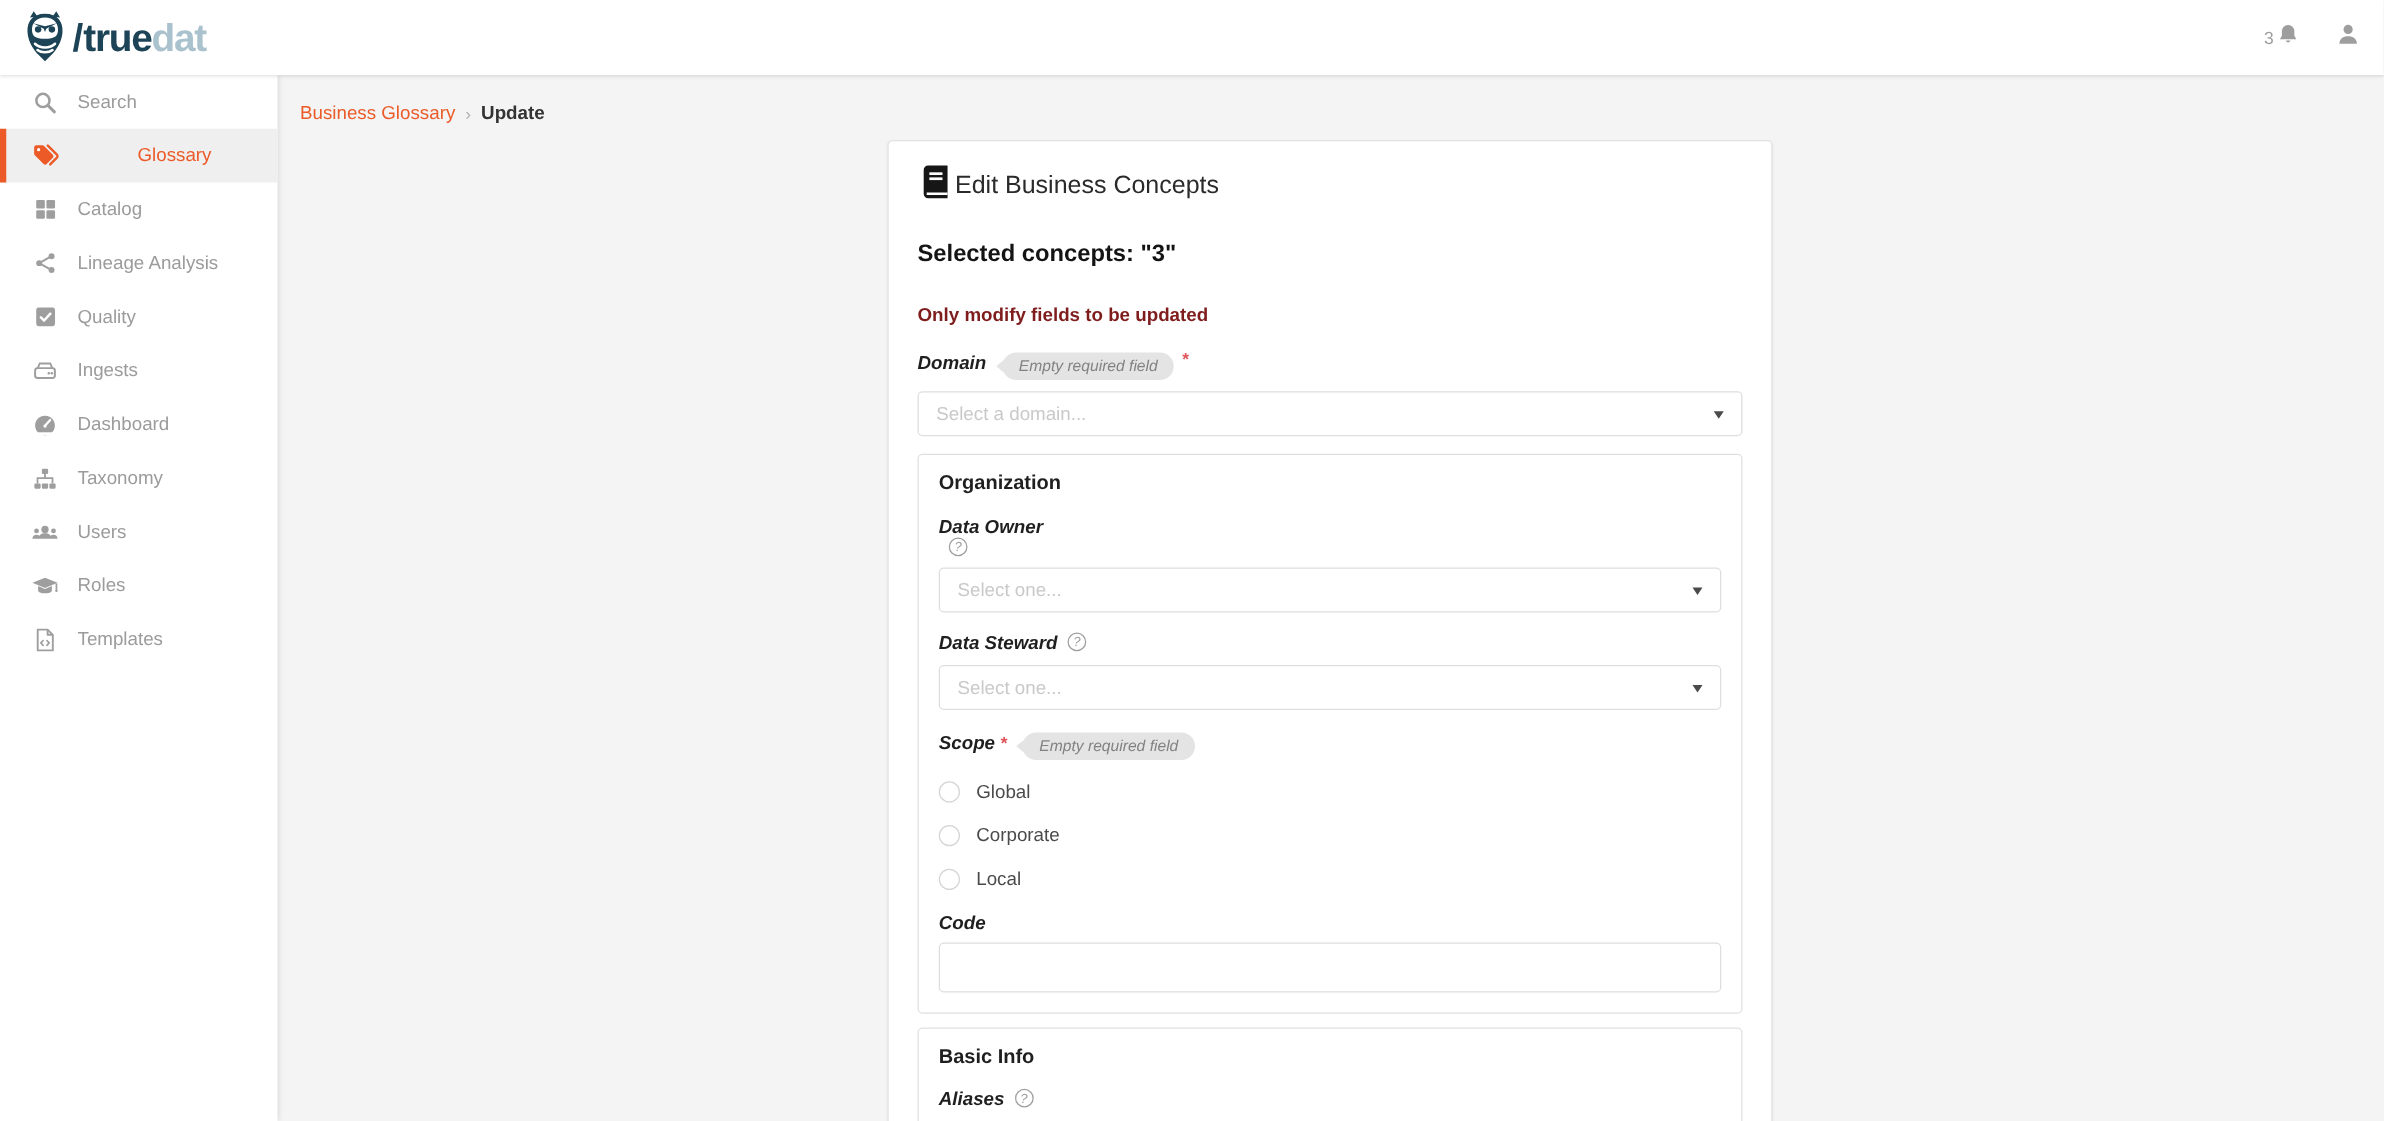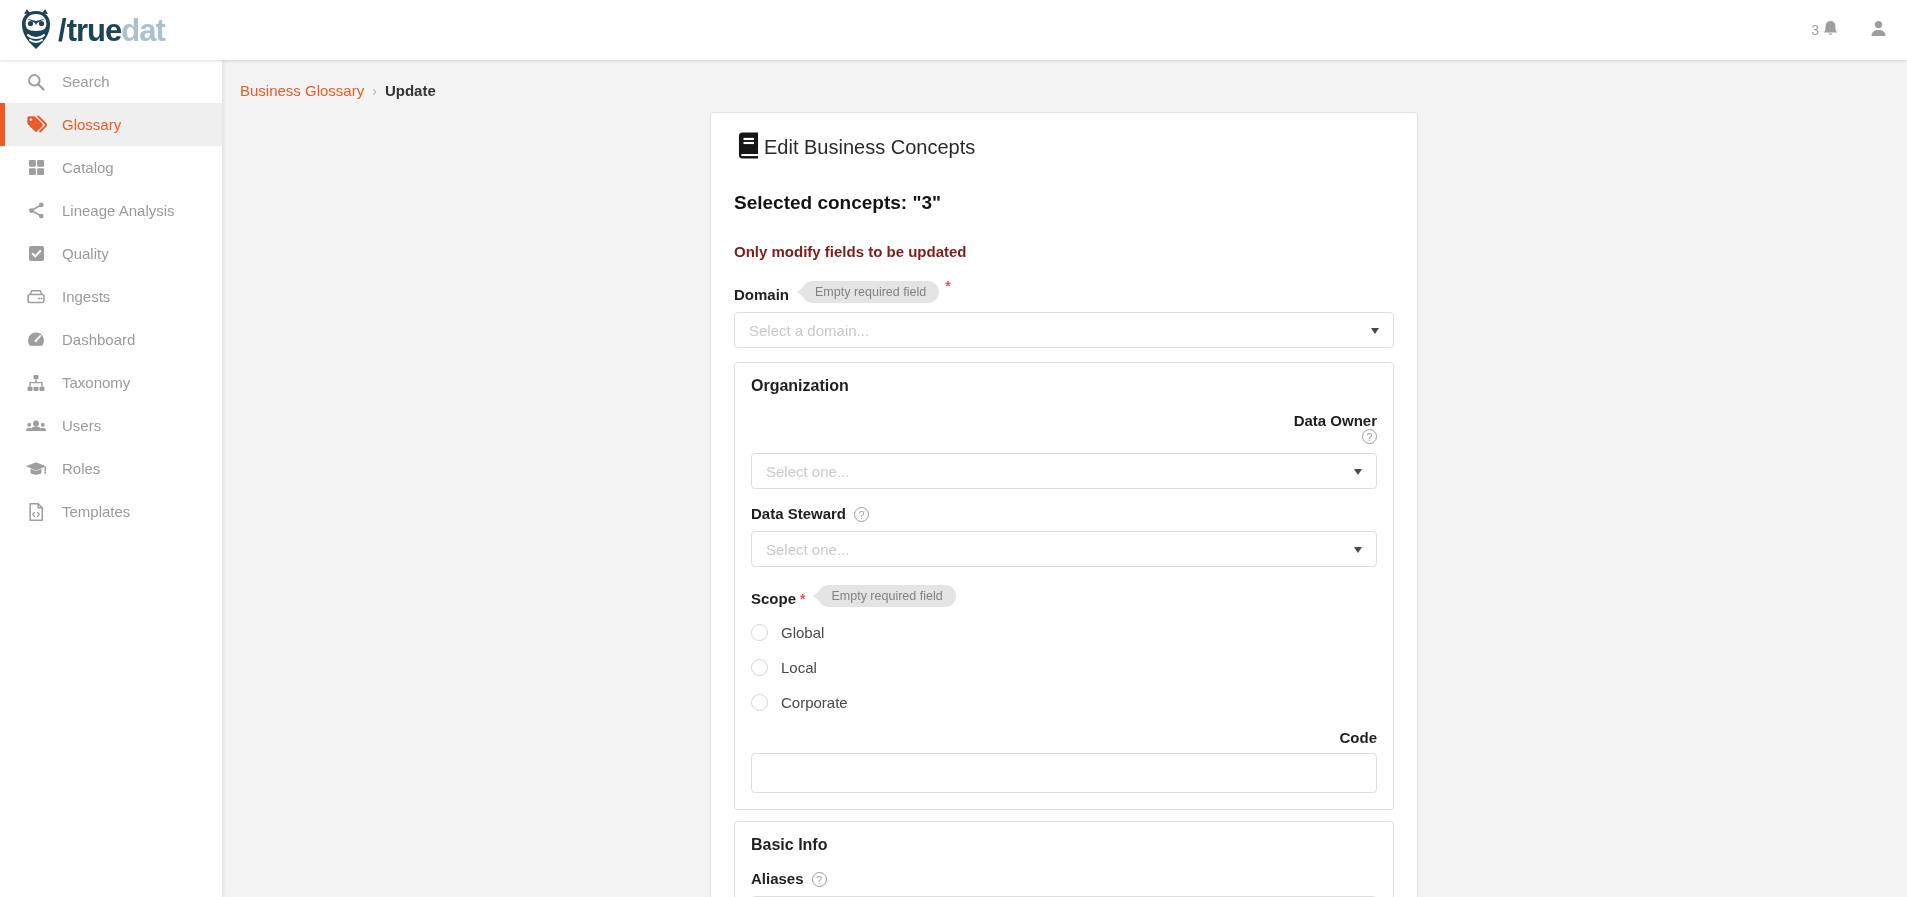--- a/index.html
+++ b/index.html
@@ -20,21 +20,21 @@
   .notif-count { font-size:14px; color:#9e9e9e; }
   .user-btn { margin-right:18px; cursor:pointer; display:flex; align-items:center; }
 
   
   .sidebar { position:absolute; left:0; top:60px; width:222px; height:837px; background:#fff;
     box-shadow:1px 0 4px rgba(0,0,0,.10); z-index:20; }
   .side-item { position:relative; height:43px; display:flex; align-items:center; cursor:pointer; }
   .side-item .icon-box { width:22px; height:22px; margin-left:25px; display:flex;
     align-items:center; justify-content:center; flex:0 0 22px; }
   .side-item .side-label { margin-left:15px; font-size:15px; color:#9b9b9b; white-space:nowrap; }
-  .side-item.active { background:#efefef; }
+  .side-item.active { background:#efefef;gap:48px; }
   .side-item.active::before { content:""; position:absolute; left:0; top:0; width:5px; height:100%;
     background:#eb5a27; }
   .side-item.active .side-label { color:#eb5a27; }
 
   
   .main { position:absolute; left:222px; top:60px; width:1483px; height:837px; background:#f4f4f4; }
   .breadcrumb { position:absolute; left:18px; top:22px; font-size:15px; display:flex;
     align-items:center; gap:8px; }
   .bc-link { color:#eb5a27; cursor:pointer; }
   .bc-sep { color:#b0b0b0; font-size:14px; }
@@ -42,21 +42,21 @@
 
   
   .card { position:absolute; left:488px; top:52px; width:708px; height:930px; background:#fff;
     border:1px solid #e2e2e2; border-radius:4px; box-shadow:0 1px 2px rgba(0,0,0,.05);
     padding:0 23px; }
   .card-title-row { margin-top:17px; display:flex; align-items:center; gap:1px; }
   .card-title { font-size:20px; color:#2a2a2a; }
   .selected-line { margin-top:27px; font-size:19px; font-weight:bold; color:#141414; }
   .instruction { margin-top:29px; font-size:15px; font-weight:bold; color:#7f1d1d; }
 
-  .label-row { display:flex; align-items:flex-end; }
+  .label-row { display:flex; align-items:flex-start;font-style:italic; }
   .field-label { font-size:15px; font-weight:bold; color:#1f1f1f; }
   .req-star { color:#e0535a; font-size:14px; font-weight:bold; margin-left:4px; }
   .req-star.after-badge { align-self:flex-start; margin-left:6px; margin-top:-3px; }
   .badge { position:relative; margin-left:13px; background:#e4e4e4; color:#828282; font-size:12.5px;
     padding:4px 13px; border-radius:11px; white-space:nowrap; }
   .badge::before { content:""; position:absolute; left:-5px; top:50%; transform:translateY(-50%);
     border-top:5px solid transparent; border-bottom:5px solid transparent; border-right:6px solid #e4e4e4; }
 
   .select { position:relative; margin-top:9px; height:36px; border:1px solid #dedede; border-radius:4px;
     background:#fff; display:flex; align-items:center; cursor:pointer; }
@@ -322,25 +322,25 @@
         <span class="req-star">*</span>
         <span class="badge">Empty required field</span>
       </div>
 
       <div class="radio-row">
         <span class="radio-circle"></span>
         <span class="radio-label">Global</span>
       </div>
       <div class="radio-row">
         <span class="radio-circle"></span>
-        <span class="radio-label">Local</span>
+        <span class="radio-label">Corporate</span>
       </div>
       <div class="radio-row">
         <span class="radio-circle"></span>
-        <span class="radio-label">Corporate</span>
+        <span class="radio-label">Local</span>
       </div>
 
       <div class="label-row mt-17">
         <span class="field-label">Code</span>
       </div>
       <input class="text-input" type="text" value="" style="">
     </div>
 
     <div class="section-box box-basic">
       <div class="box-title">Basic Info</div>

